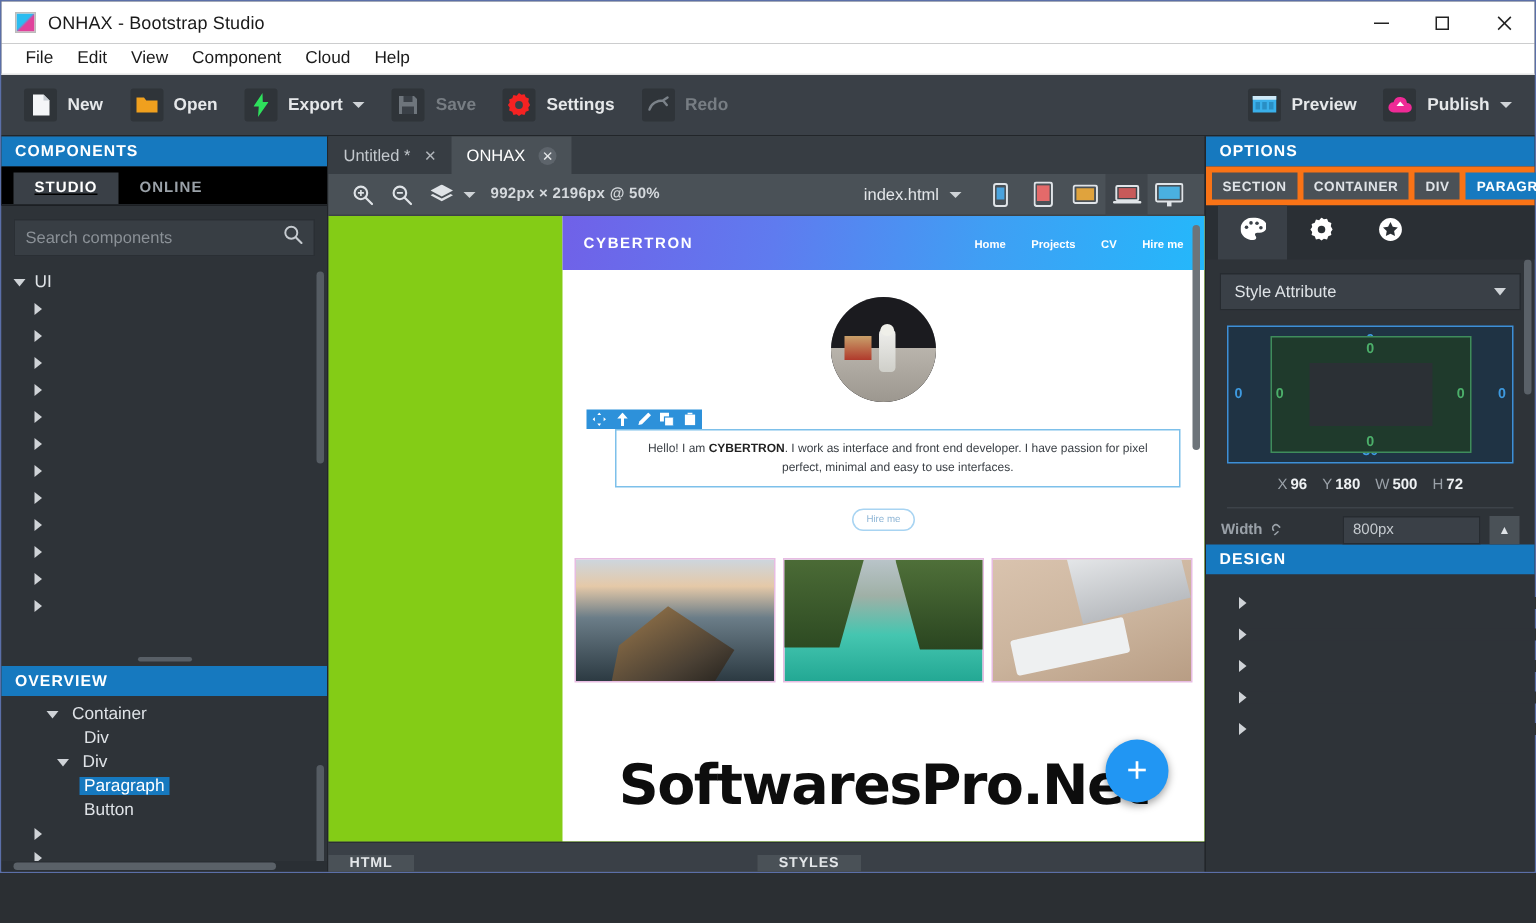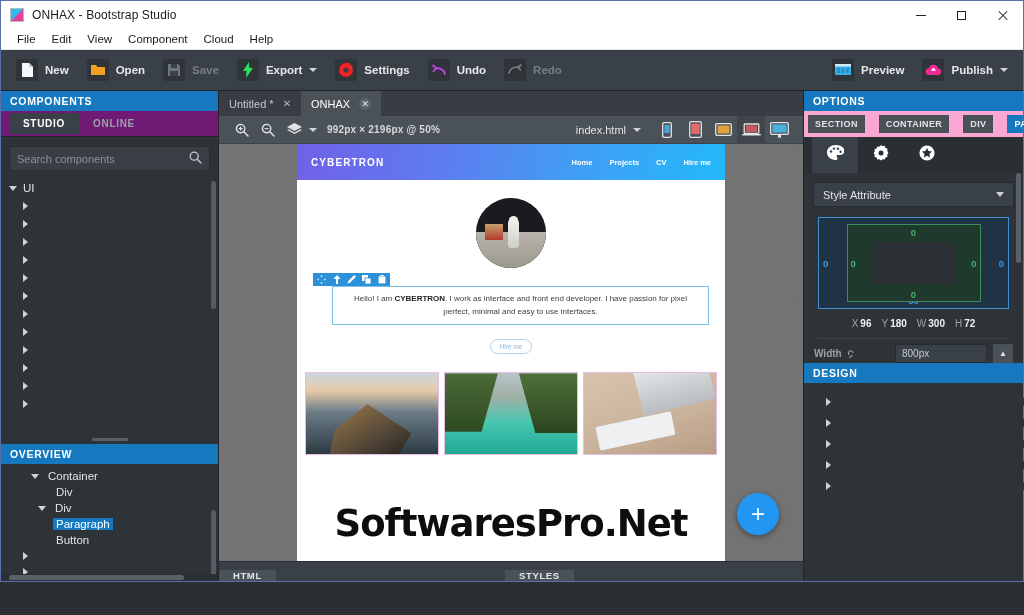--- a/index.html
+++ b/index.html
@@ -46,22 +46,22 @@
   .tb-spacer { flex:1; }
 
   
   .body { flex:1; display:flex; min-height:0; }
 
   
   .left { width:218px; background:#2e3338; display:flex; flex-direction:column; flex:none;
           border-right:1px solid #22262a; }
   .panelhdr { height:20px; background:#1679bf; color:#fff; font-size:10.5px; font-weight:bold;
               letter-spacing:0.7px; display:flex; align-items:center; padding-left:9px; flex:none; }
-  .tabsrow { height:26px; background:#701a75; display:flex; align-items:center; flex:none; padding-left:8px;
-             border-bottom:1px solid #22262a; }
+  .tabsrow { height:26px; background:#000000; display:flex; align-items:flex-end; flex:none; padding-left:8px;
+             border-bottom:1px solid #22262a;text-decoration:underline; }
   .ltab { font-size:10px; font-weight:bold; letter-spacing:0.7px; color:#9aa1a8; padding:5px 14px 5px; }
   .ltab.active { background:#3a4047; color:#ffffff; }
   .searchwrap { margin:9px 8px 6px; height:25px; background:#383e44; display:flex; align-items:center;
                 padding:0 7px; border:1px solid #2a2f34; }
   .searchwrap input { flex:1; background:transparent; border:none; outline:none; color:#c6cbd0; font-size:11px;
                       font-family:"Liberation Sans", sans-serif; }
   .searchwrap input::placeholder { color:#8b9197; }
   .treearea { flex:1; overflow:hidden; position:relative; padding-top:2px; }
   .trow { display:flex; align-items:center; height:18px; font-size:11.5px; color:#dfe3e7; padding-left:8px; }
   .trow.l1 { padding-left:8px; font-weight:normal; }
@@ -92,21 +92,21 @@
               color:#e8eaec; font-size:9px; display:flex; align-items:center; justify-content:center; }
   .canvastb { height:28px; background:#4a5157; display:flex; align-items:center; flex:none; padding:0 10px;
               border-bottom:1px solid #3c4247; }
   .ctico { width:26px; height:22px; display:flex; align-items:center; justify-content:center; }
   .dims { font-size:10px; color:#d5d9dd; margin-left:10px; font-weight:bold; letter-spacing:0.2px; }
   .ctspacer { flex:1; }
   .filename { font-size:11px; color:#e3e6e9; display:flex; align-items:center; margin-right:12px; }
   .devico { width:28px; height:28px; display:flex; align-items:center; justify-content:center; }
   .devico.active { background:#3f454b; }
 
-  .canvas { flex:1; background:#737373; position:relative; overflow:hidden; display:flex; justify-content:center; }
+  .canvas { flex:1; background:#84cc16; position:relative; overflow:hidden; display:flex; justify-content:flex-end; }
   .page { width:428px; background:#ffffff; position:relative; }
   .cvscroll { position:absolute; right:3px; top:6px; width:5px; height:150px; background:#6d747a; border-radius:3px; }
 
   .sitenav { height:36px; background:linear-gradient(100deg,#7061e8 0%, #5f7bef 33%, #3f9ff4 66%, #24b8fb 100%);
              display:flex; align-items:center; padding:0 14px; }
   .brand { color:#fff; font-size:10px; font-weight:bold; letter-spacing:1.1px; }
   .navlinks { margin-left:auto; display:flex; gap:17px; }
   .navlinks span { color:#fff; font-size:7.5px; font-weight:bold; }
 
   .hero { padding:18px 0 6px; text-align:center; }
@@ -159,21 +159,21 @@
          box-shadow:0 2px 6px rgba(0,0,0,.4); }
 
   .bottombar { height:20px; background:#3a4047; display:flex; align-items:flex-end; flex:none;
                border-top:1px solid #2a2f34; }
   .bbtab { font-size:9.5px; font-weight:bold; letter-spacing:0.6px; color:#e3e6e9; background:#4a5157;
            display:flex; align-items:center; padding:0 14px; }
 
   
   .right { width:220px; background:#2e3338; display:flex; flex-direction:column; flex:none;
            border-left:1px solid #22262a; }
-  .crumbs { display:flex; gap:14px; padding:4px 4px; background:#f9a8d4; flex:none; }
+  .crumbs { display:flex; gap:4px; padding:4px 4px; background:#f97316; flex:none; }
   .crumb { font-size:9px; font-weight:bold; letter-spacing:0.4px; color:#e0e4e8; background:#4a5157;
            padding:4px 7px; }
   .crumb.active { background:#1679bf; color:#fff; }
   .icontabs { display:flex; background:#2a2f34; padding:0 8px; height:36px; align-items:stretch; flex:none; }
   .itab { width:46px; display:flex; align-items:center; justify-content:center; }
   .itab.active { background:#3a4047; }
   .styleselwrap { padding:9px 9px 8px; flex:none; }
   .stylesel { height:25px; background:#3a4047; border:1px solid #262b30; display:flex; align-items:center;
               padding:0 9px; color:#dfe3e7; font-size:11px; }
   .stylesel .caret2 { margin-left:auto; width:0;height:0;border-left:4px solid transparent;
@@ -249,59 +249,51 @@
 
     <div class="tbtn">
       <span class="tico">
         <svg width="16" height="14" viewBox="0 0 16 14">
             <path d="M1 2h5l1.5 2H15v8H1z" fill="#f0a01e"></path>
           </svg>
       </span>
       <span>Open</span>
     </div>
 
+    <div class="tbtn">
+      <span class="tico">
+        <svg width="10" height="16" viewBox="0 0 10 16">
+            <path d="M6 0L0 9h3.5L3 16 10 6H6.2z" fill="#2ee05c"></path>
+          </svg>
+      </span>
+      <span>Export</span>
+      <span class="caret"></span>
+    </div>
+
     <div class="tbtn disabled">
       <span class="tico">
         <svg width="14" height="14" viewBox="0 0 14 14">
             <path d="M1 1h10l2 2v10H1z" fill="#6e757c"></path>
             <rect x="4" y="1" width="6" height="4" fill="#3a4047"></rect>
             <rect x="3" y="8" width="8" height="5" fill="#3a4047"></rect>
           </svg>
       </span>
       <span>Save</span>
     </div>
 
     <div class="tbtn">
       <span class="tico">
-        <svg width="10" height="16" viewBox="0 0 10 16">
-            <path d="M6 0L0 9h3.5L3 16 10 6H6.2z" fill="#2ee05c"></path>
-          </svg>
-      </span>
-      <span>Export</span>
-      <span class="caret"></span>
-    </div>
-
-    <div class="tbtn">
-      <span class="tico">
         <svg width="16" height="16" viewBox="0 0 16 16">
             <path d="M8 0l1.6 1.2L11.7.8l.8 2.1 2.1.8-.4 2.1L15.4 8l-1.2 1.6.4 2.1-2.1.8-.8 2.1-2.1-.4L8 15.4l-1.6-1.2-2.1.4-.8-2.1-2.1-.8.4-2.1L.6 8l1.2-1.6-.4-2.1 2.1-.8.8-2.1 2.1.4z" fill="#f52222"></path>
             <circle cx="8" cy="8" r="2.6" fill="#3a4047"></circle>
           </svg>
       </span>
       <span>Settings</span>
     </div>
 
-    <div class="tbtn">
-      <span class="tico">
-        <svg width="16" height="12" viewBox="0 0 16 12">
-            <path d="M14 10c-1-4-5-6-9-6M5 4L2 1.5M5 4L2.5 7.5" stroke="#cb3ff0" stroke-width="1.8" fill="none" stroke-linecap="round"></path>
-          </svg>
-      </span>
-      <span>Undo</span>
-    </div>
 
     <div class="tbtn disabled">
       <span class="tico">
         <svg width="16" height="12" viewBox="0 0 16 12">
             <path d="M2 9c1-4 5-6 9-6M11 3l3-2M11 3l2.5 3" stroke="#7b8289" stroke-width="1.6" fill="none" stroke-linecap="round"></path>
           </svg>
       </span>
       <span>Redo</span>
     </div>
 
@@ -654,21 +646,21 @@
             <span class="bnum bg" style="bottom:1px;left:50%;transform:translateX(-50%)">0</span>
             <span class="bnum bg" style="left:3px;top:50%;transform:translateY(-50%)">0</span>
             <span class="bnum bg" style="right:3px;top:50%;transform:translateY(-50%)">0</span>
             <div class="bm-core"></div>
           </div>
         </div>
 
         <div class="xyrow">
           <span><span class="k">X</span><b>96</b></span>
           <span><span class="k">Y</span><b>180</b></span>
-          <span><span class="k">W</span><b>300</b></span>
+          <span><span class="k">W</span><b>500</b></span>
           <span><span class="k">H</span><b>72</b></span>
         </div>
 
         <div class="divline"></div>
 
         <div class="widthrow">
           <span class="lab">Width</span>
           <span>
             <svg width="11" height="9" viewBox="0 0 11 9">
                 <path d="M4 6.5L1.8 8.5M1 5.5a2.2 2.2 0 013.1-3.1l1 1" stroke="#9aa1a8" stroke-width="1.1" fill="none" stroke-linecap="round"></path>

